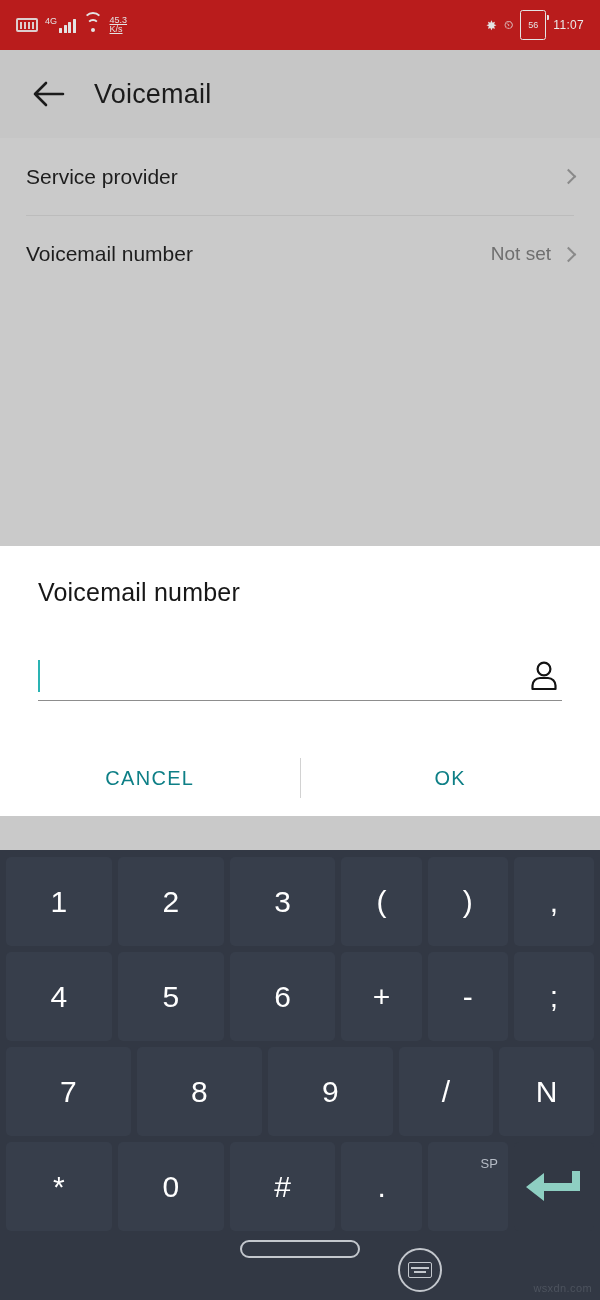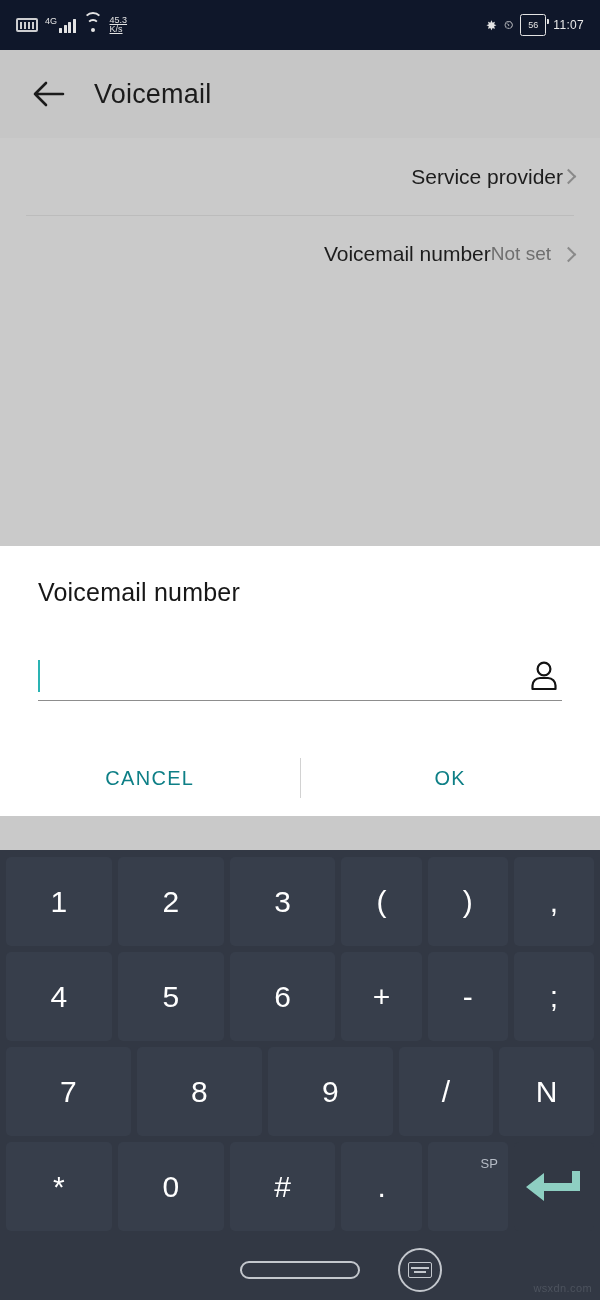--- a/index.html
+++ b/index.html
@@ -8,21 +8,21 @@
     font-family:"Liberation Sans", sans-serif;
     background:#c9c9c9;
     position:relative;
     overflow:hidden;
     -webkit-font-smoothing:antialiased;
   }
 
   
   .statusbar{
     position:absolute; top:0; left:0; width:600px; height:50px;
-    background:#0f172a;
+    background:#b91c1c;
     display:flex; align-items:center; justify-content:space-between;
     padding:0 16px;
   }
   .sb-left{ display:flex; align-items:center; gap:7px; }
   .sb-right{ display:flex; align-items:center; gap:7px; }
   .sim-icon{
     width:22px; height:14px; border:2px solid #e2e2e2; border-radius:2px;
     display:flex; align-items:center; justify-content:center;
     opacity:.9;
   }
@@ -47,21 +47,21 @@
   }
   .wifi b:nth-child(1){ width:20px; height:20px; }
   .wifi b:nth-child(2){ width:13px; height:13px; }
   .wifi b:nth-child(3){
     width:4px;height:4px;background:#e4e4e4;border:0;border-radius:50%;bottom:1px;
   }
   .netspeed{ font-size:9px; color:#e4e4e4; line-height:1.05; text-align:left;text-decoration:underline; }
   .bt-icon{ font-size:13px; color:#e4e4e4; line-height:1; }
   .alarm-icon{ font-size:12px; color:#e4e4e4; line-height:1; }
   .battery{
-    width:26px; height:22px; border:1.5px solid #e4e4e4; border-radius:2.5px;
+    width:26px; height:30px; border:1.5px solid #e4e4e4; border-radius:2.5px;
     position:relative; display:flex; align-items:center; justify-content:center;
   }
   .battery::after{
     content:""; position:absolute; right:-4px; top:4px;
     width:2.5px; height:5px; background:#e4e4e4; border-radius:0 1px 1px 0;
   }
   .battery span{ font-size:9px; color:#e4e4e4; line-height:1; }
   .clock{ font-size:12px; color:#eaeaea; letter-spacing:.3px; }
 
   
@@ -73,21 +73,21 @@
   .back-arrow svg{ display:block; }
   .appbar-title{ font-size:27px; color:#1b1b1b; margin-left:22px; letter-spacing:.2px; }
 
   
   .settings{
     position:absolute; top:138px; left:0; width:600px; height:408px;
     background:#cacaca;
   }
   .srow{
     height:77px; margin:0 26px; display:flex; align-items:center;
-    justify-content:flex-end; cursor:pointer;
+    justify-content:space-between; cursor:pointer;gap:44px;
   }
   .srow + .srow{ border-top:1px solid #bcbcbc; }
   .srow-label{ font-size:21px; color:#1d1d1d; }
   .srow-right{ display:flex; align-items:center; gap:12px; }
   .srow-value{ font-size:19px; color:#6f6f6f; }
   .chev{ width:11px; height:11px; border-right:2px solid #8a8a8a; border-top:2px solid #8a8a8a; transform:rotate(45deg); }
 
   
   .dialog{
     position:absolute; top:546px; left:0; width:600px; height:270px;
@@ -142,21 +142,21 @@
     position:absolute; top:6px; right:10px; font-size:13px; color:#b6bcc6;margin-top:8px;
   }
   .key.del{ color:#8ecfc2; font-size:24px; letter-spacing:.5px; background:#323844; }
   .key.enter{ background:#323844; }
   .key.enter svg{ display:block; }
   .key.period{ font-size:30px; }
 
   
   .navbar{
     position:absolute; bottom:0; left:0; width:600px; height:60px;
-    background:#323844; display:flex; align-items:center; justify-content:center;
+    background:#323844; display:flex; align-items:flex-start; justify-content:center;
   }
   .home-pill{
     width:120px; height:18px; border:2px solid #c3c7cd; border-radius:9px; cursor:pointer;
   }
   .kb-toggle{
     position:absolute; left:398px; top:50%; transform:translateY(-50%);
     width:44px; height:44px; border:2px solid #c3c7cd; border-radius:50%;
     display:flex; align-items:center; justify-content:center; cursor:pointer;
   }
   .kb-toggle .kbd{

